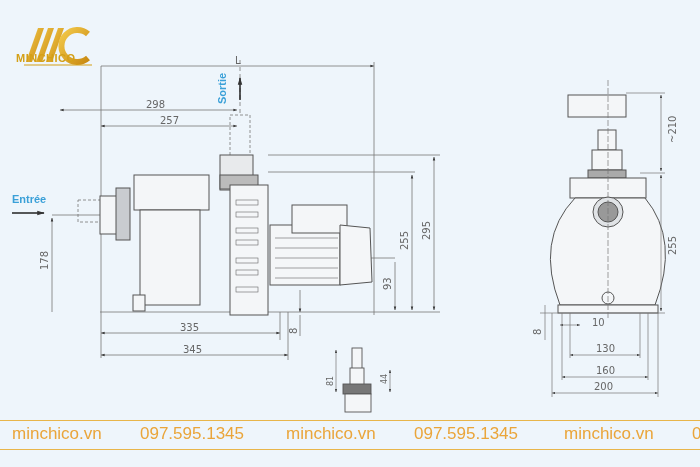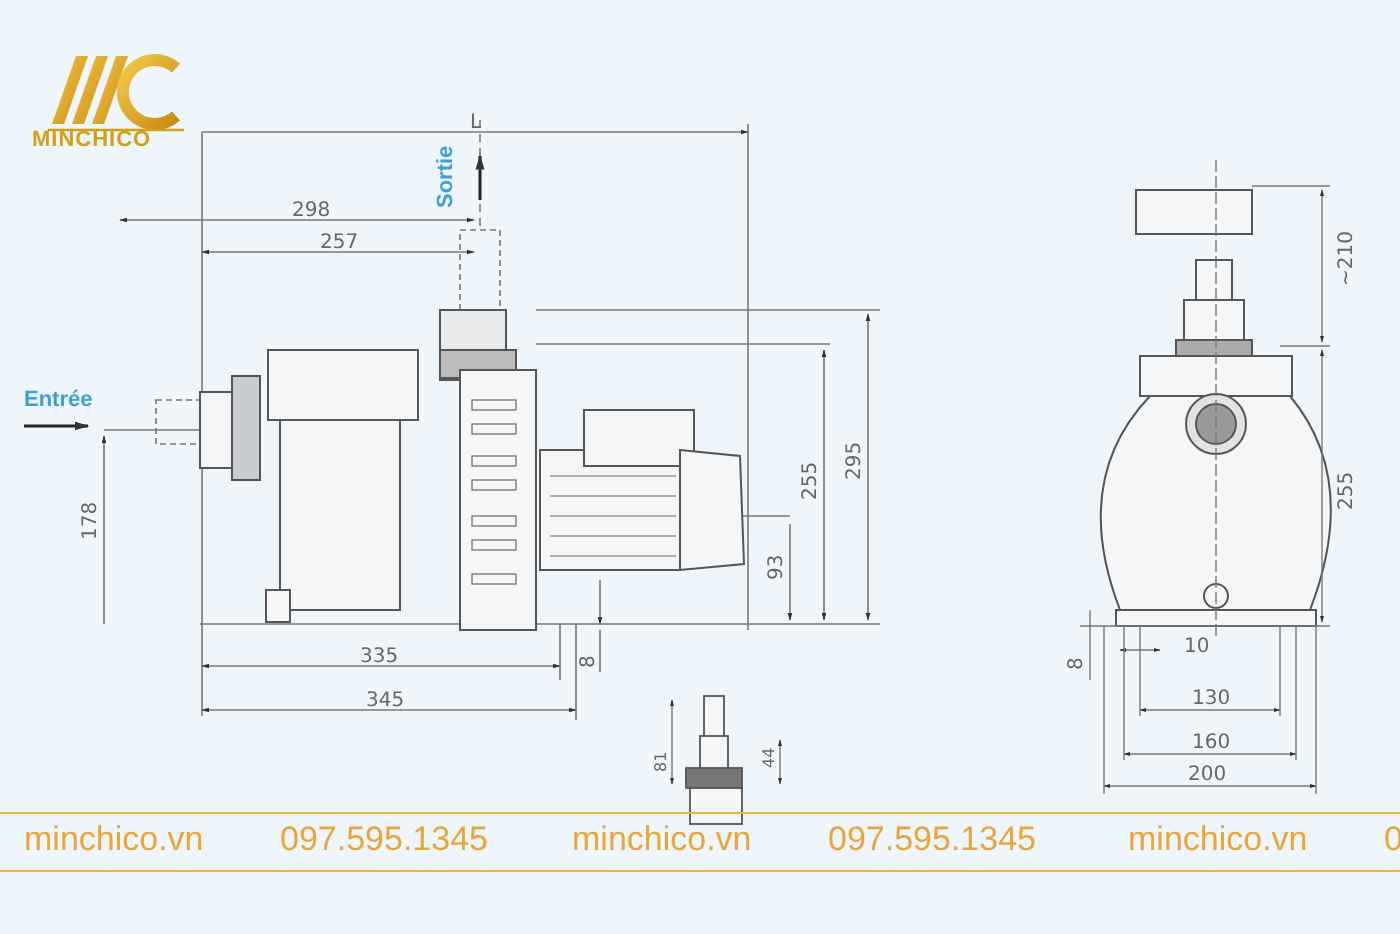--- a/index.html
+++ b/index.html
@@ -1,22 +1,22 @@
 <!DOCTYPE html>
 <html><head>
 <meta charset="utf-8">
 <style>
   html, body { margin:0; padding:0; }
   body { width:700px; height:467px; background:#eef5fb; position:relative; overflow:hidden; font-family:"DejaVu Sans", sans-serif; }
   .logo { position:absolute; left:18px; top:18px; width:80px; height:62px; }
-  .logo-text { position:absolute; left:16px; top:64px; font-size:11px; font-weight:bold; letter-spacing:0.5px; color:#d4a017; font-family:"Liberation Sans", sans-serif; }
+  .logo-text { position:absolute; left:16px; top:52px; font-size:11px; font-weight:bold; letter-spacing:0.5px; color:#d4a017; font-family:"Liberation Sans", sans-serif; }
   svg.drawing { position:absolute; left:0; top:0; }
   .dim { font-family:"DejaVu Sans", sans-serif; font-size:10px; fill:#666; }
   .lbl { font-family:"Liberation Sans", sans-serif; font-size:11px; font-weight:bold; fill:#3aa0d8; }
-  .footer { position:absolute; left:0; top:406px; width:700px; height:28px; border-top:1px solid #e8b54a; border-bottom:1px solid #e8b54a; display:flex; align-items:center; overflow:hidden; white-space:nowrap; }
+  .footer { position:absolute; left:0; top:420px; width:700px; height:28px; border-top:1px solid #e8b54a; border-bottom:1px solid #e8b54a; display:flex; align-items:center; overflow:hidden; white-space:nowrap; }
   .footer span { font-family:"Liberation Sans", sans-serif; font-size:17px; color:#eaa53a; position:absolute; top:3px; }
 </style>
 </head>
 <body>
 
 <svg class="logo" viewBox="0 0 80 62" width="80" height="62">
   <defs>
     <linearGradient id="g" x1="0" y1="0" x2="1" y2="1">
       <stop offset="0" stop-color="#f3c94a"></stop>
       <stop offset="1" stop-color="#c98a12"></stop>

